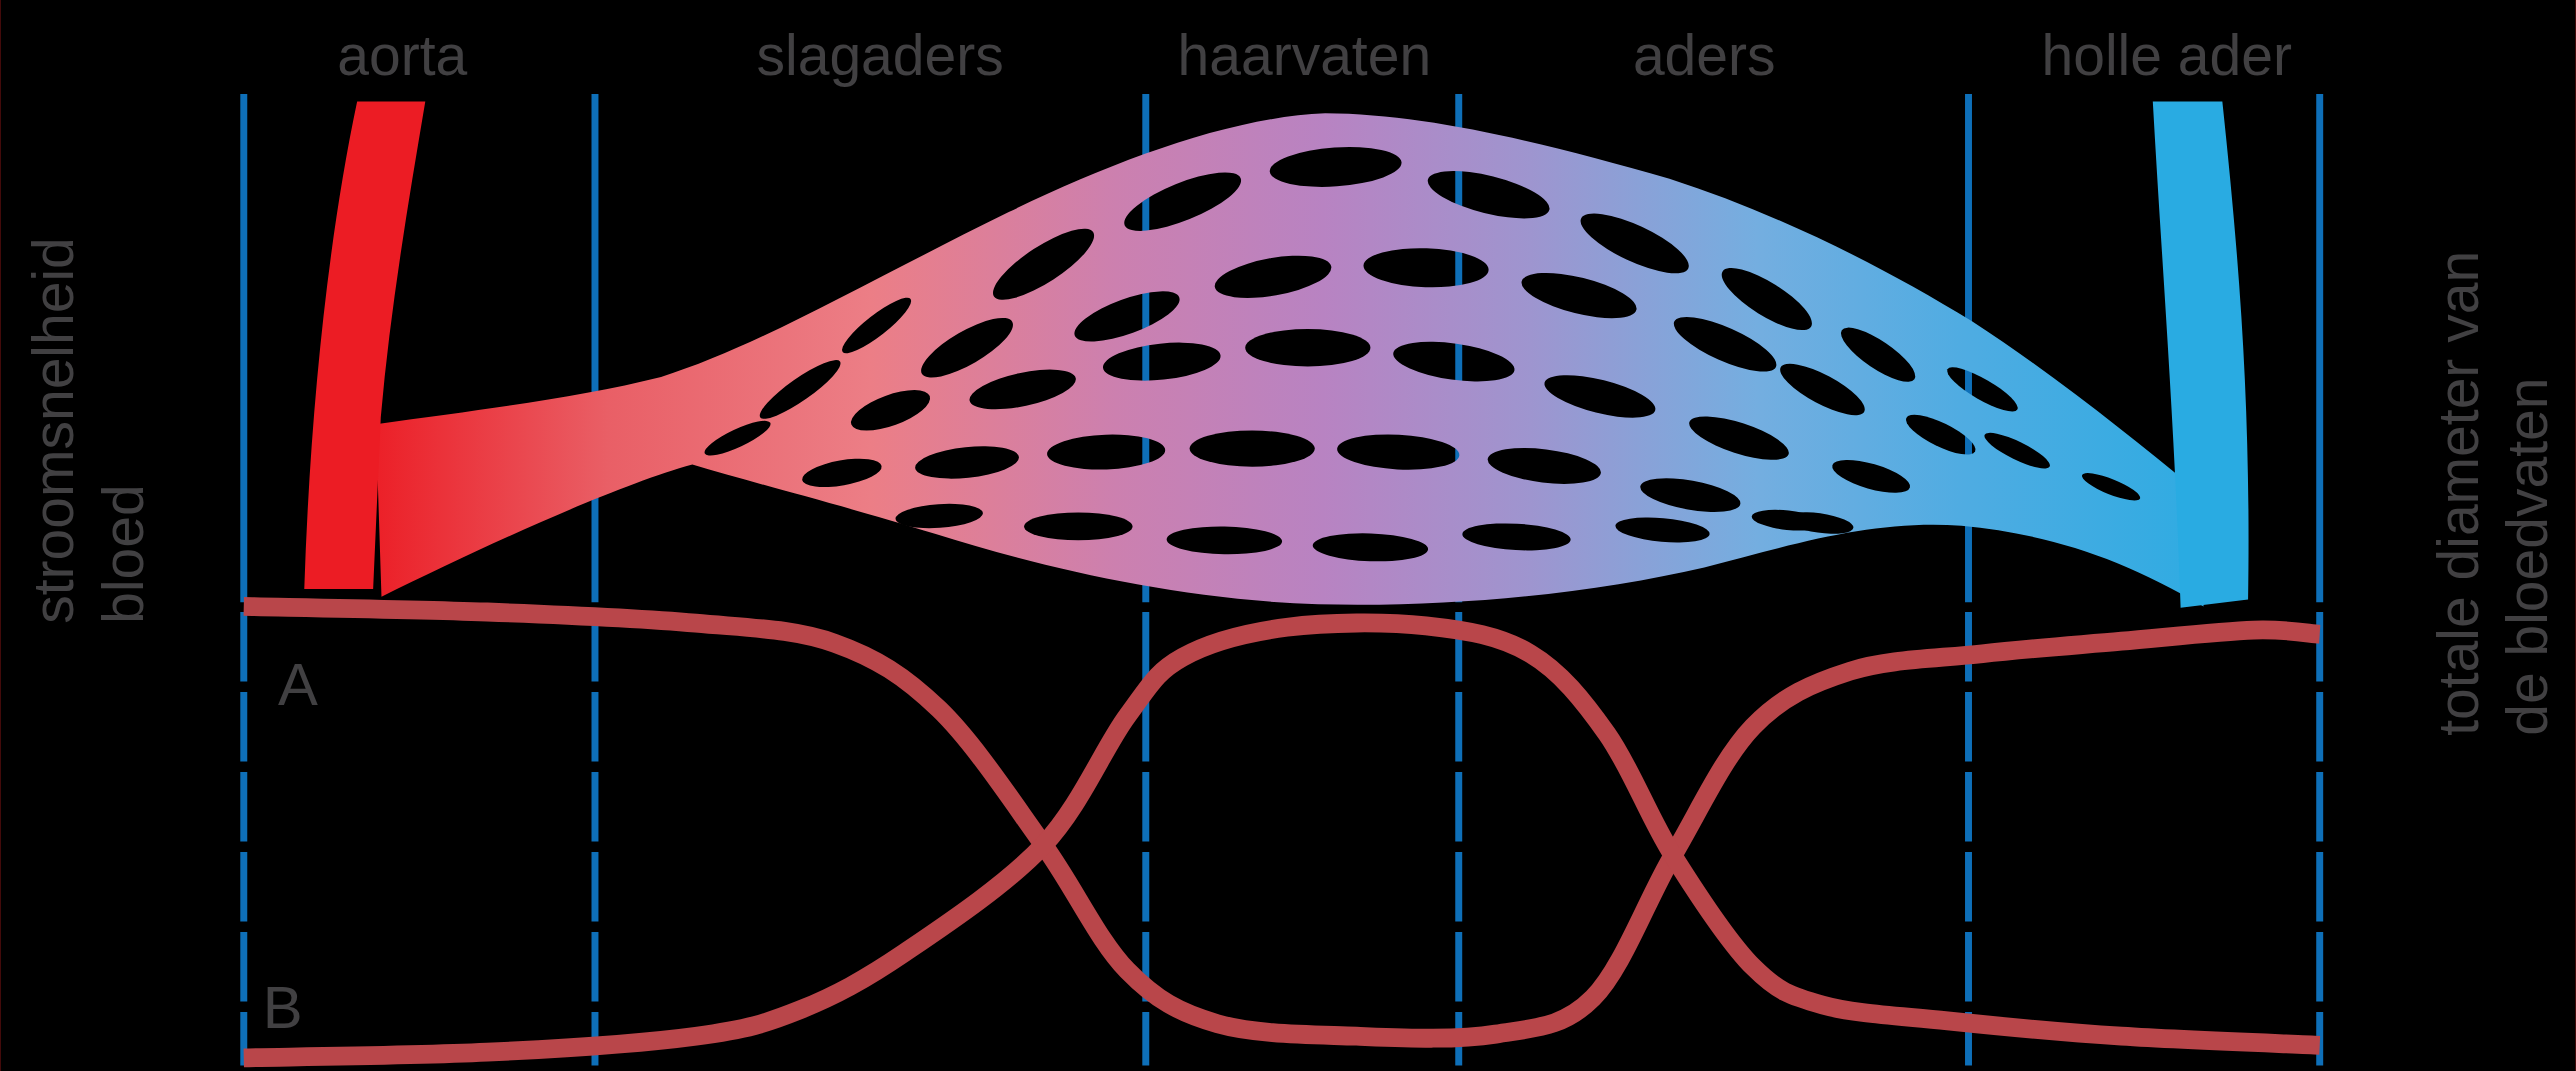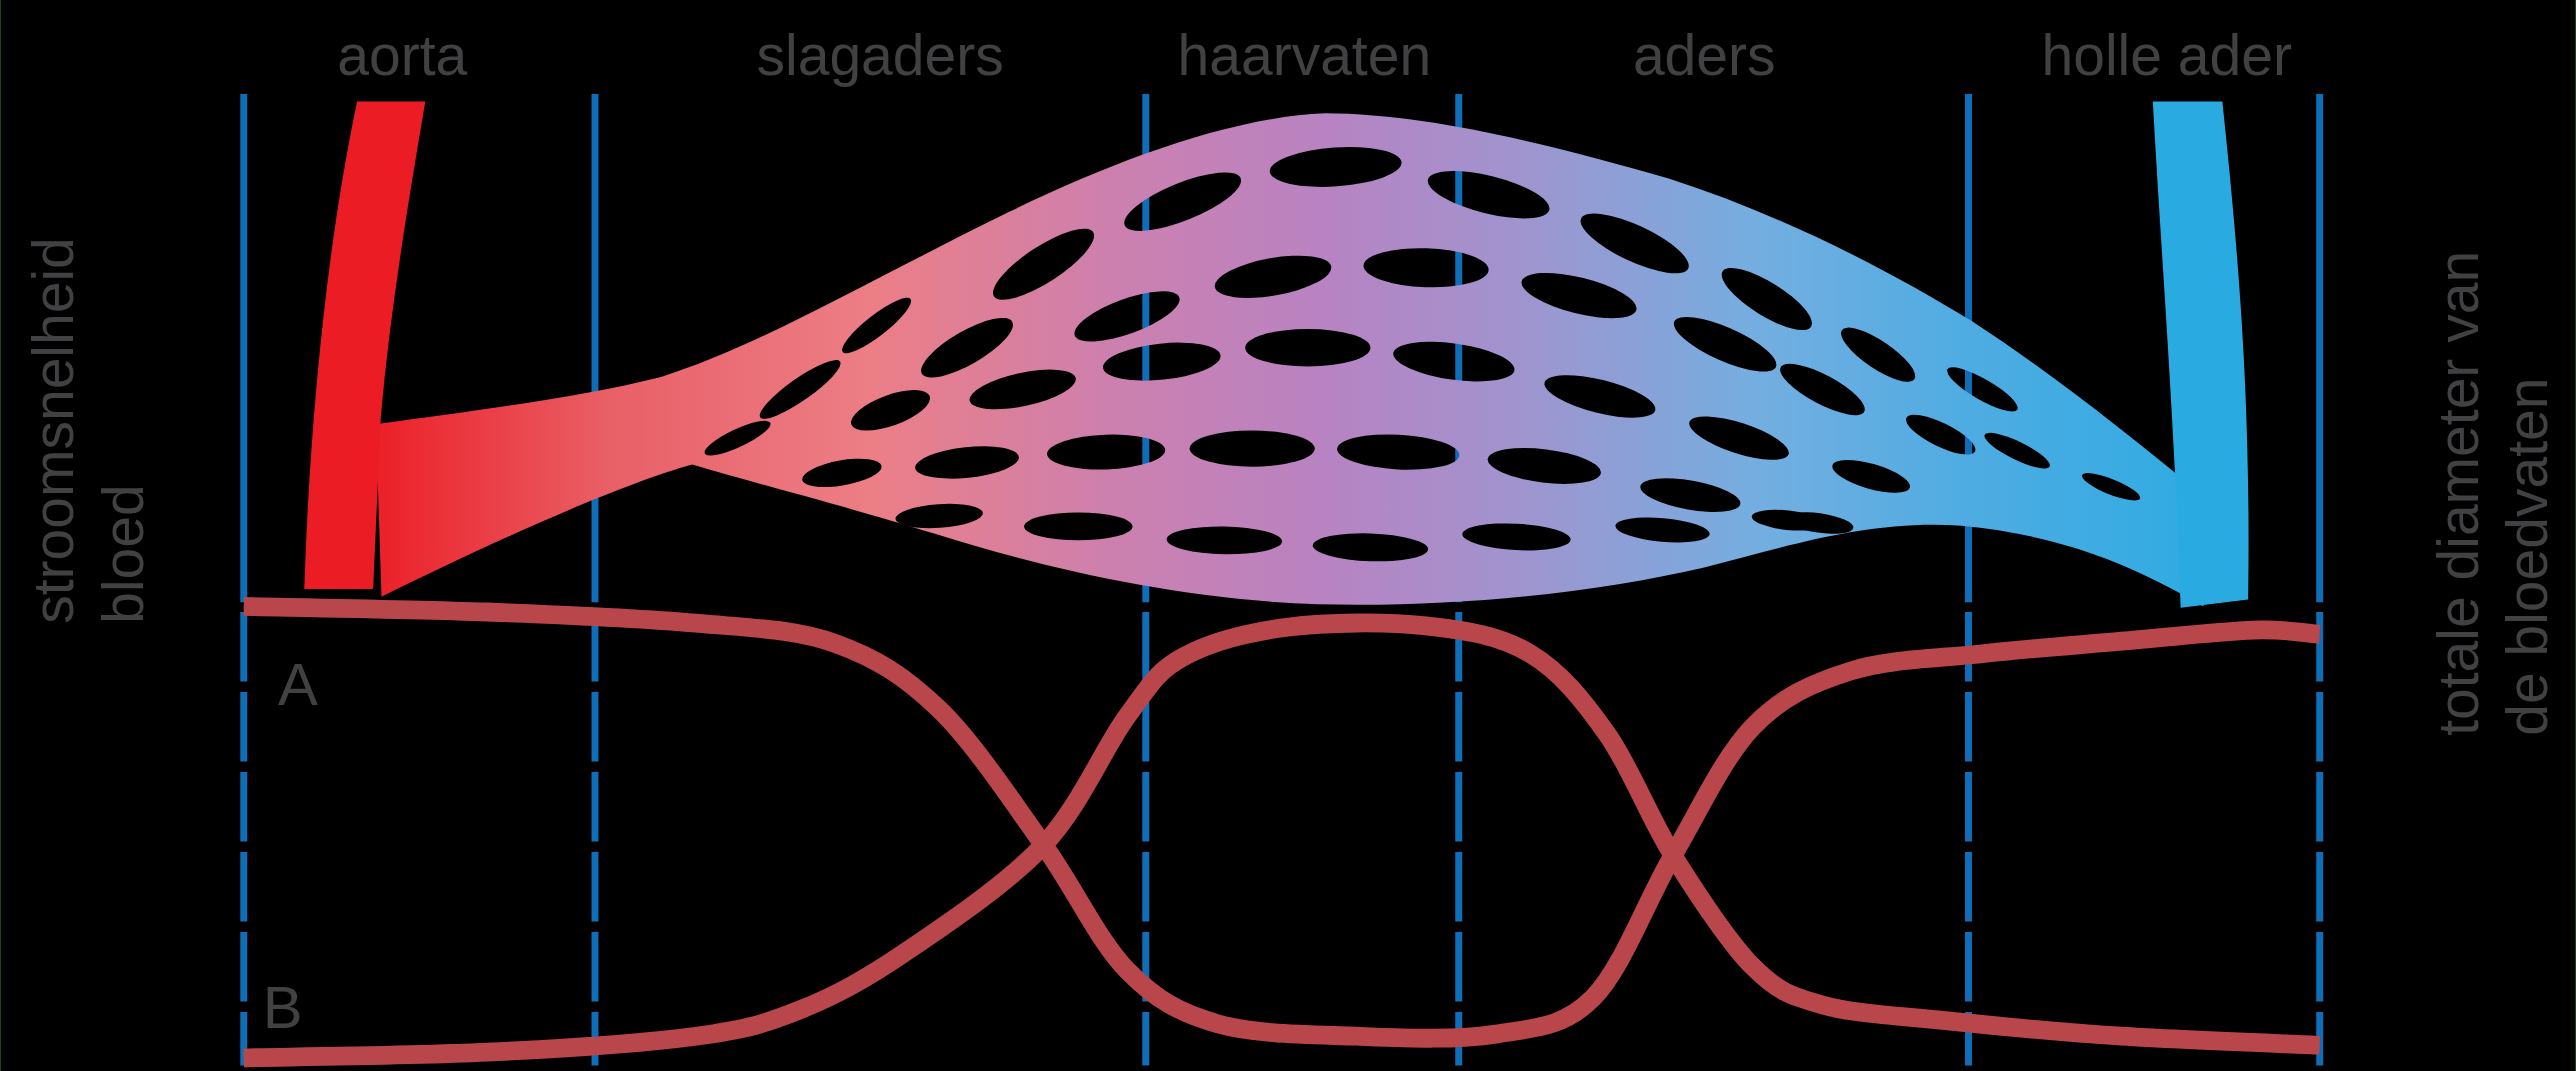--- a/index.html
+++ b/index.html
@@ -1,16 +1,16 @@
 <!DOCTYPE html>
 <html style="font-size:11px"><head>
 <meta charset="utf-8">
 <style>
   html,body{margin:0;padding:0;background:#000;}
-  .stage{position:relative;width:2576px;height:1071px;background:#22c55e;overflow:hidden;}
+  .stage{position:relative;width:2576px;height:1071px;background:#b91c1c;overflow:hidden;}
   svg{display:block;}
   .lbl{font-family:"Liberation Sans","DejaVu Sans",sans-serif;fill:#414042;}
   .lbl-top{font-size:82px;}
   .lbl-side{font-size:82px;}
   .lbl-curve{font-size:86px;}
 </style>
 </head>
 <body>
 
 <div class="stage">

